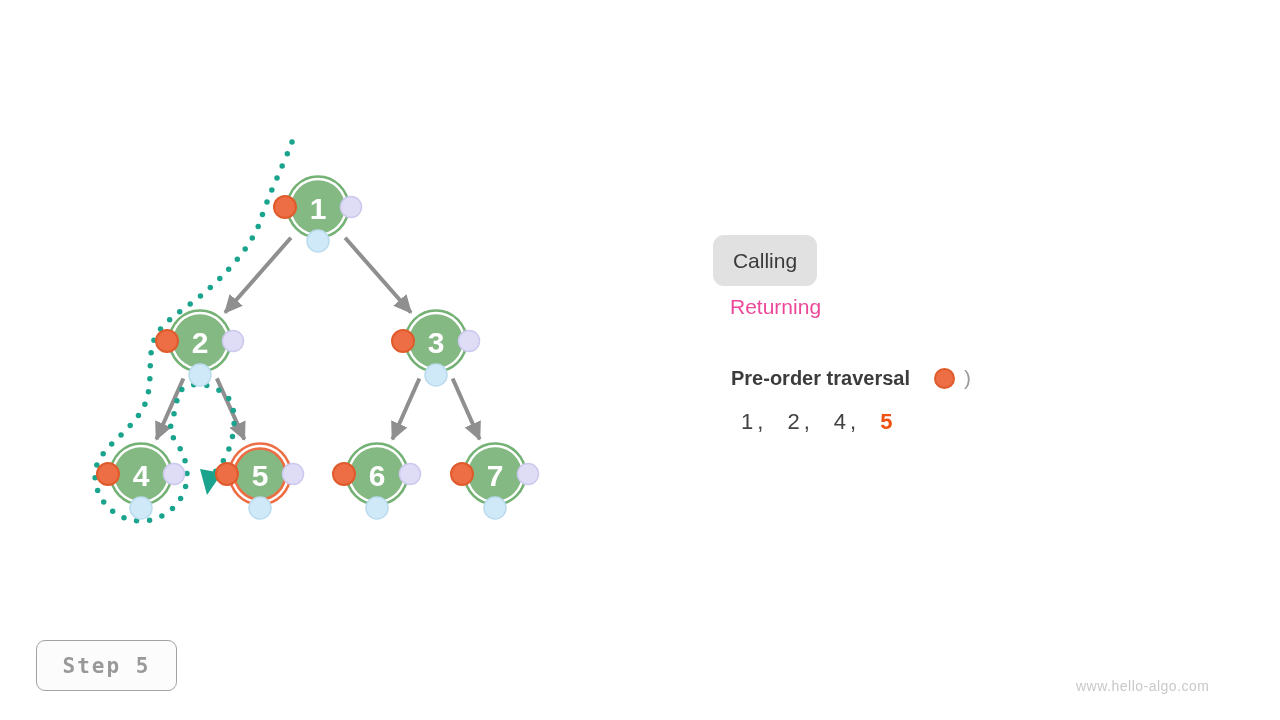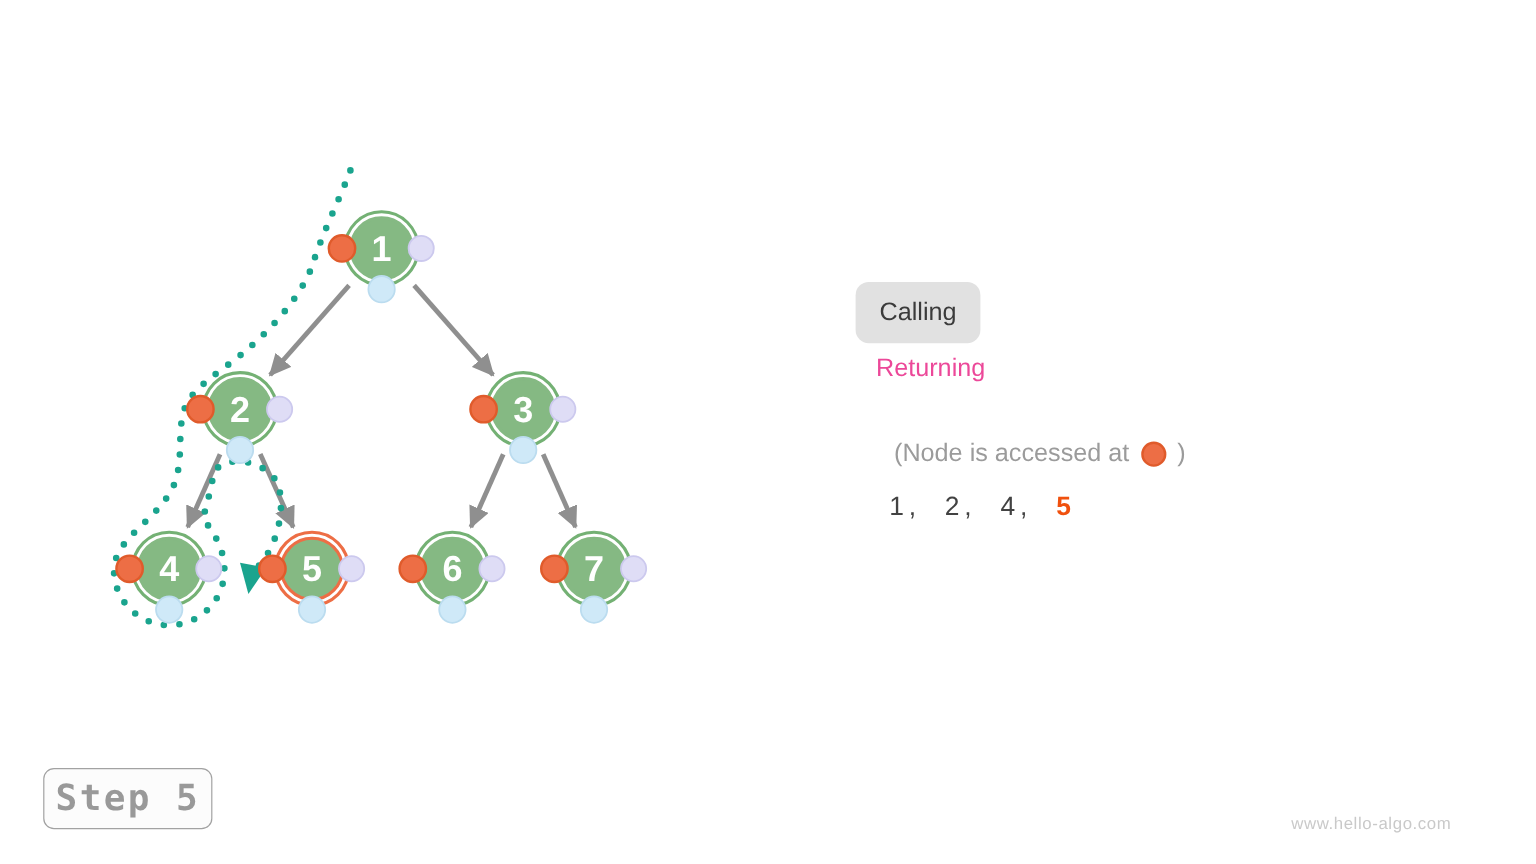--- a/index.html
+++ b/index.html
@@ -31,21 +31,21 @@
     position:absolute;left:741px;top:409px;font-size:22px;color:#424242;
     display:flex;align-items:baseline;
   }
   .seq-num{margin-right:4px;}
   .seq-num.current{color:#f0510e;font-weight:bold;}
   .seq-comma{margin-right:24px;color:#424242;}
   .step-chip{
     position:absolute;left:36px;top:640px;width:141px;height:51px;
     border:1.5px solid #a2a2a2;border-radius:9px;background:#fcfcfc;
     display:flex;align-items:center;justify-content:center;
-    font-family:"DejaVu Sans Mono",monospace;font-size:30px;font-weight:bold;
+    font-family:"DejaVu Sans Mono",monospace;font-size:21px;font-weight:bold;
     color:#999999;letter-spacing:2px;box-sizing:border-box;
   }
   .watermark{
     position:absolute;left:1076px;top:678px;
     font-family:Liberation Sans, sans-serif;font-size:14px;color:#c9c9c9;
     letter-spacing:0.5px;
   }
 </style>
 </head>
 <body>
@@ -122,22 +122,22 @@
     </g>
   </svg>
 
 <div class="chip">
   <span>Calling</span>
 </div>
 
 <div class="returning-label">Returning</div>
 
 <div class="trav-line">
+  <span class="trav-title">Pre-order traversal</span>
   <span class="trav-note">
-    <span>(Node is accessed at</span>
     <span class="note-dot"></span>
     <span>)</span>
   </span>
 </div>
 
 <div class="sequence" id="sequence">
     <span class="seq-num">1</span>
     <span class="seq-comma">,</span>
     <span class="seq-num">2</span>
     <span class="seq-comma">,</span>

